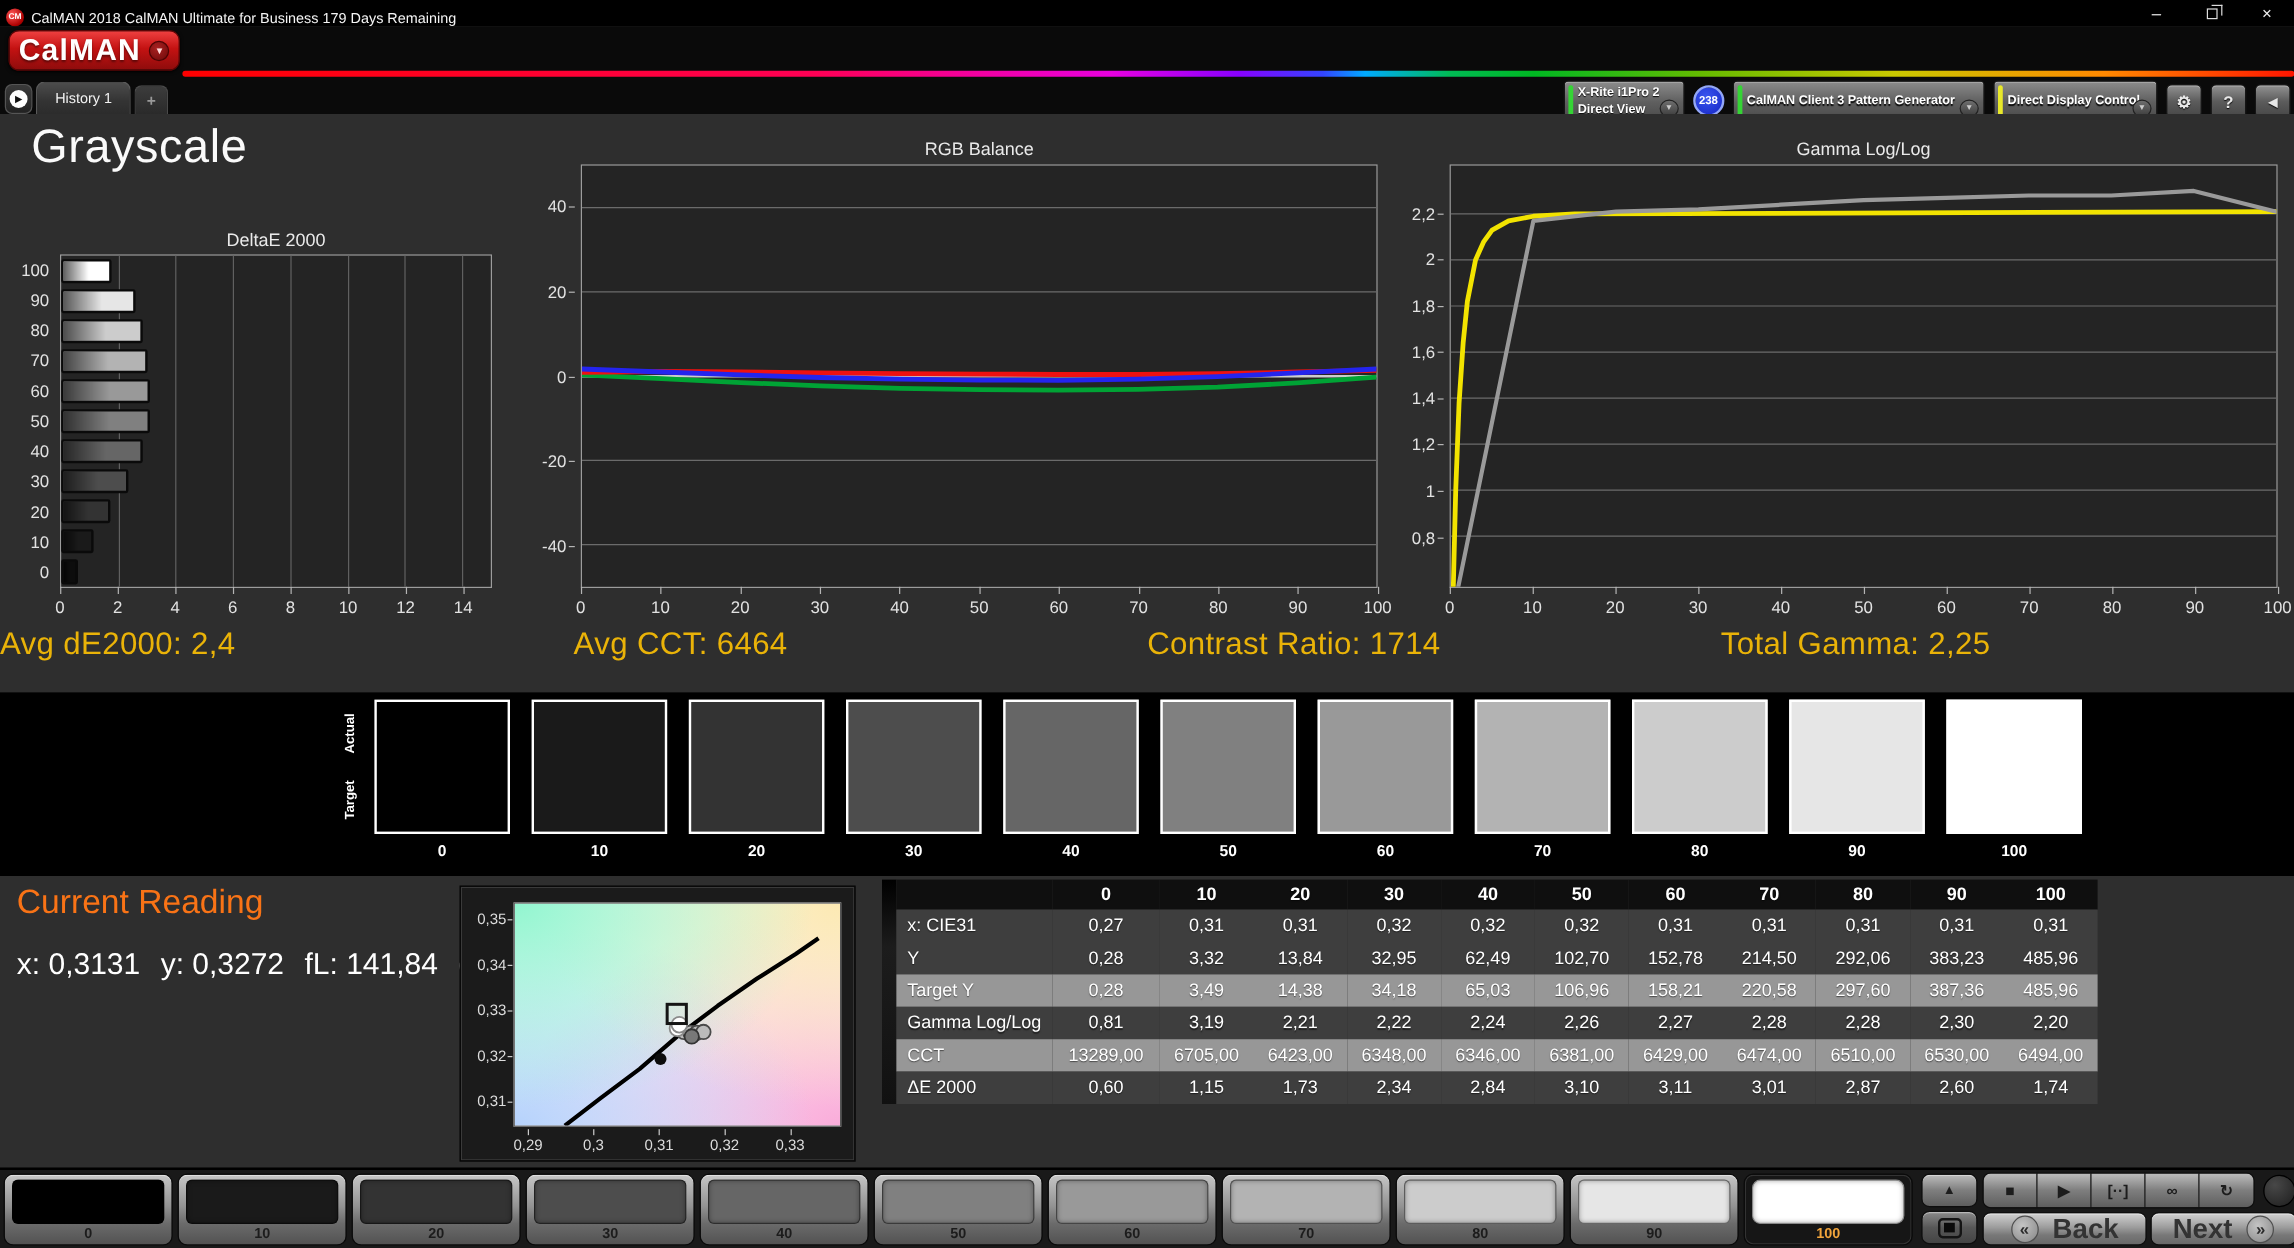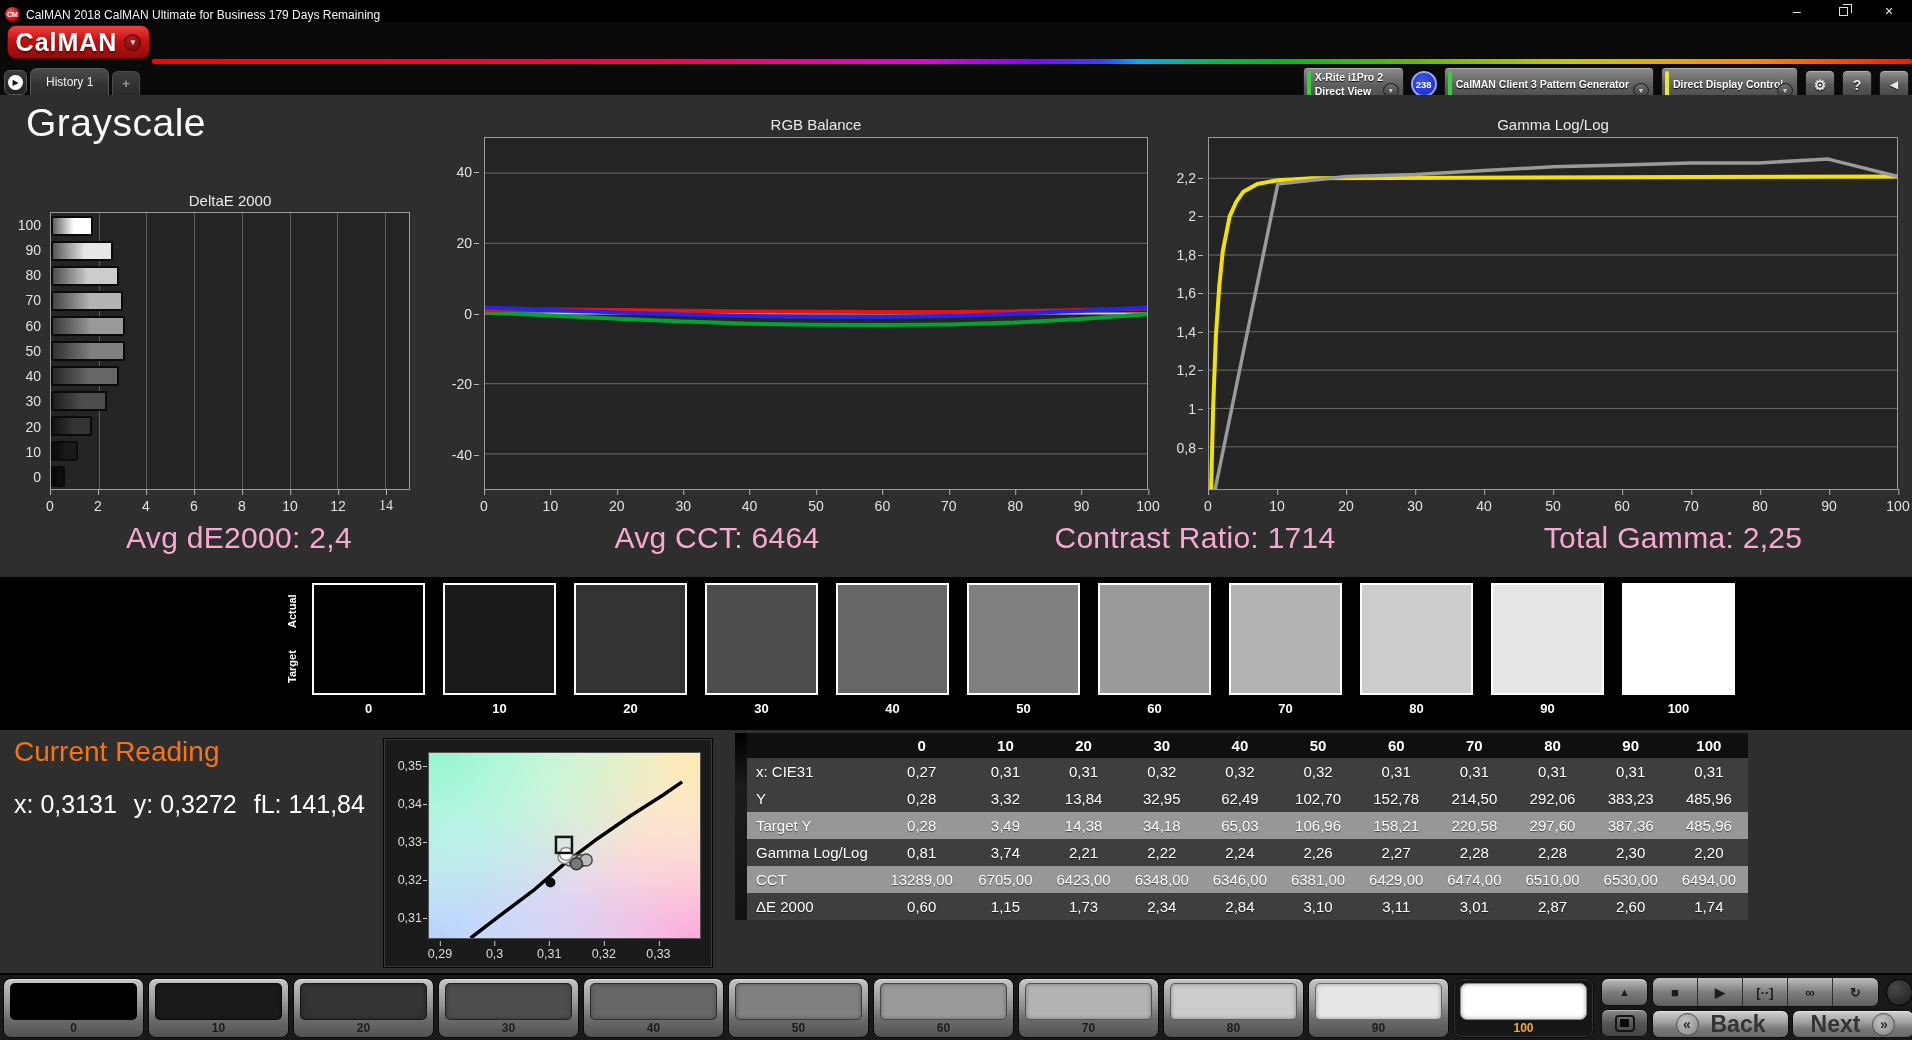--- a/index.html
+++ b/index.html
@@ -40,21 +40,21 @@
 .de-row{position:relative;flex:1;display:flex;align-items:center;z-index:1;padding:2.5px 0}
 .de-bar{height:100%;border:2px solid #0a0a0a;border-radius:2px;min-width:2px}
 .axis-col{position:absolute;display:flex;flex-direction:column}
 .de-ylab{flex:1;display:flex;align-items:center;justify-content:flex-end;font-size:14px;color:#e2e2e2;padding-right:5px}
 .xlab-row{position:absolute;height:18px}
 .xlab{position:absolute;transform:translateX(-50%);font-size:14px;color:#e2e2e2;top:4px}
 .xlab::before{content:"";position:absolute;top:-9px;left:50%;width:1px;height:6px;background:#b5b5b5}
 .ylab2{position:absolute;right:6px;transform:translateY(-50%);font-size:14px;color:#e2e2e2}
 .ylab2::after{content:"";position:absolute;right:-7px;top:50%;width:5px;height:1px;background:#b5b5b5}
 #summary-row{position:absolute;left:0;top:426px;width:100%;display:flex}
-.sum-cell{flex:1;text-align:center;font-size:30px;color:#f9a8d4;letter-spacing:.3px}
+.sum-cell{flex:1;text-align:left;font-size:26px;color:#eab308;letter-spacing:.3px}
 
 #strip{position:relative;height:153px;background:#000}
 #strip-rowlabels{position:absolute;left:283px;top:6px;height:112px;width:18px;display:flex;flex-direction:column}
 .strip-rl{flex:1;display:flex;align-items:center;justify-content:center;writing-mode:vertical-rl;transform:rotate(180deg);font-size:11px;font-weight:bold;color:#fff}
 #strip-swatches{position:absolute;left:312px;top:6px;display:flex;gap:18px}
 .sw-box{width:113px;height:112px;border:2px solid #fff}
 .sw-label{text-align:center;font-size:13px;font-weight:bold;color:#fff;margin-top:6px}
 
 #lower{position:relative;height:243px;background:#2e2e2e}
 #cr-title{position:absolute;left:14px;top:6px;font-size:28px;color:#f97316;font-weight:500}
@@ -218,21 +218,21 @@
       </div>
     </div>
   <div class="xlab-row" id="de-xlabels" style="left:50px;top:399px;width:360px">
       <div class="xlab" style="left: 0%;">0</div>
       <div class="xlab" style="left: 13.3333%;">2</div>
       <div class="xlab" style="left: 26.6667%;">4</div>
       <div class="xlab" style="left: 40%;">6</div>
       <div class="xlab" style="left: 53.3333%;">8</div>
       <div class="xlab" style="left: 66.6667%;">10</div>
       <div class="xlab" style="left: 80%;">12</div>
-      <div class="xlab" style="left: 93.3333%; font-family: Liberation Serif, serif;">14</div>
+      <div class="xlab" style="left: 93.3333%;">14</div>
     </div>
 
   <div class="chart-title" style="left:484px;width:664px;top:21px">RGB Balance</div>
   <div id="rgb-ylabels" style="position:absolute;left:430px;top:42px;width:48px;height:353px">
       <div class="ylab2" style="top: 10%;">40</div>
       <div class="ylab2" style="top: 30%;">20</div>
       <div class="ylab2" style="top: 50%;">0</div>
       <div class="ylab2" style="top: 70%;">-20</div>
       <div class="ylab2" style="top: 90%;">-40</div>
     </div>
@@ -461,21 +461,21 @@
             <td>106,96</td>
             <td>158,21</td>
             <td>220,58</td>
             <td>297,60</td>
             <td>387,36</td>
             <td>485,96</td>
           </tr>
           <tr class="dark">
             <td class="rowlabel">Gamma Log/Log</td>
             <td>0,81</td>
-            <td>3,74</td>
+            <td>3,19</td>
             <td>2,21</td>
             <td>2,22</td>
             <td>2,24</td>
             <td>2,26</td>
             <td>2,27</td>
             <td>2,28</td>
             <td>2,28</td>
             <td>2,30</td>
             <td>2,20</td>
           </tr>

